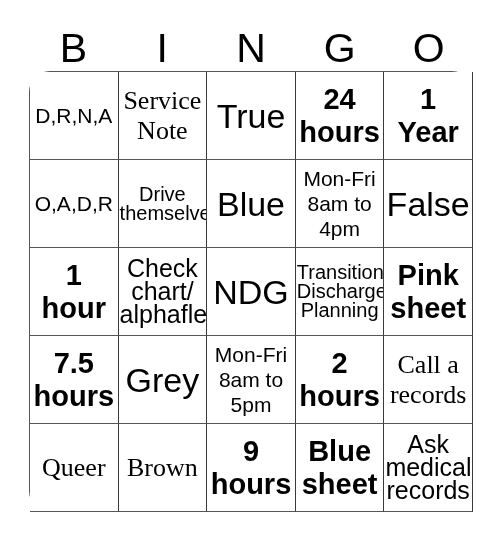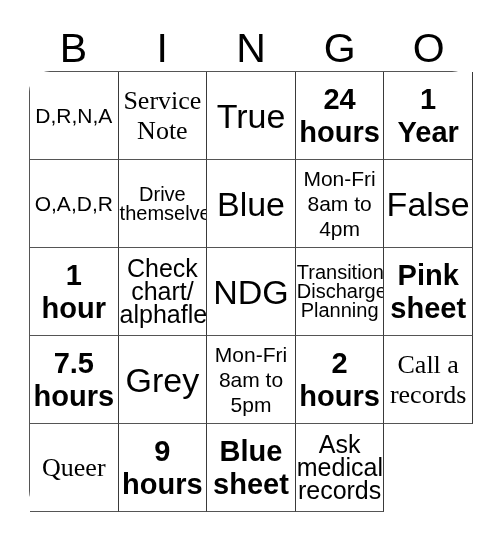--- a/index.html
+++ b/index.html
@@ -164,20 +164,23 @@
         <span class="cell-text">2
 hours</span>
       </div>
       <div class="cell size-m">
         <span class="cell-text">Call a
 records</span>
       </div>
       <div class="cell size-m">
         <span class="cell-text">Queer</span>
       </div>
+      <div class="cell size-m">
+        <span class="cell-text">Brown</span>
+      </div>
       <div class="cell size-l">
         <span class="cell-text">9
 hours</span>
       </div>
       <div class="cell size-l">
         <span class="cell-text">Blue
 sheet</span>
       </div>
       <div class="cell size-xs">
         <span class="cell-text">Ask

